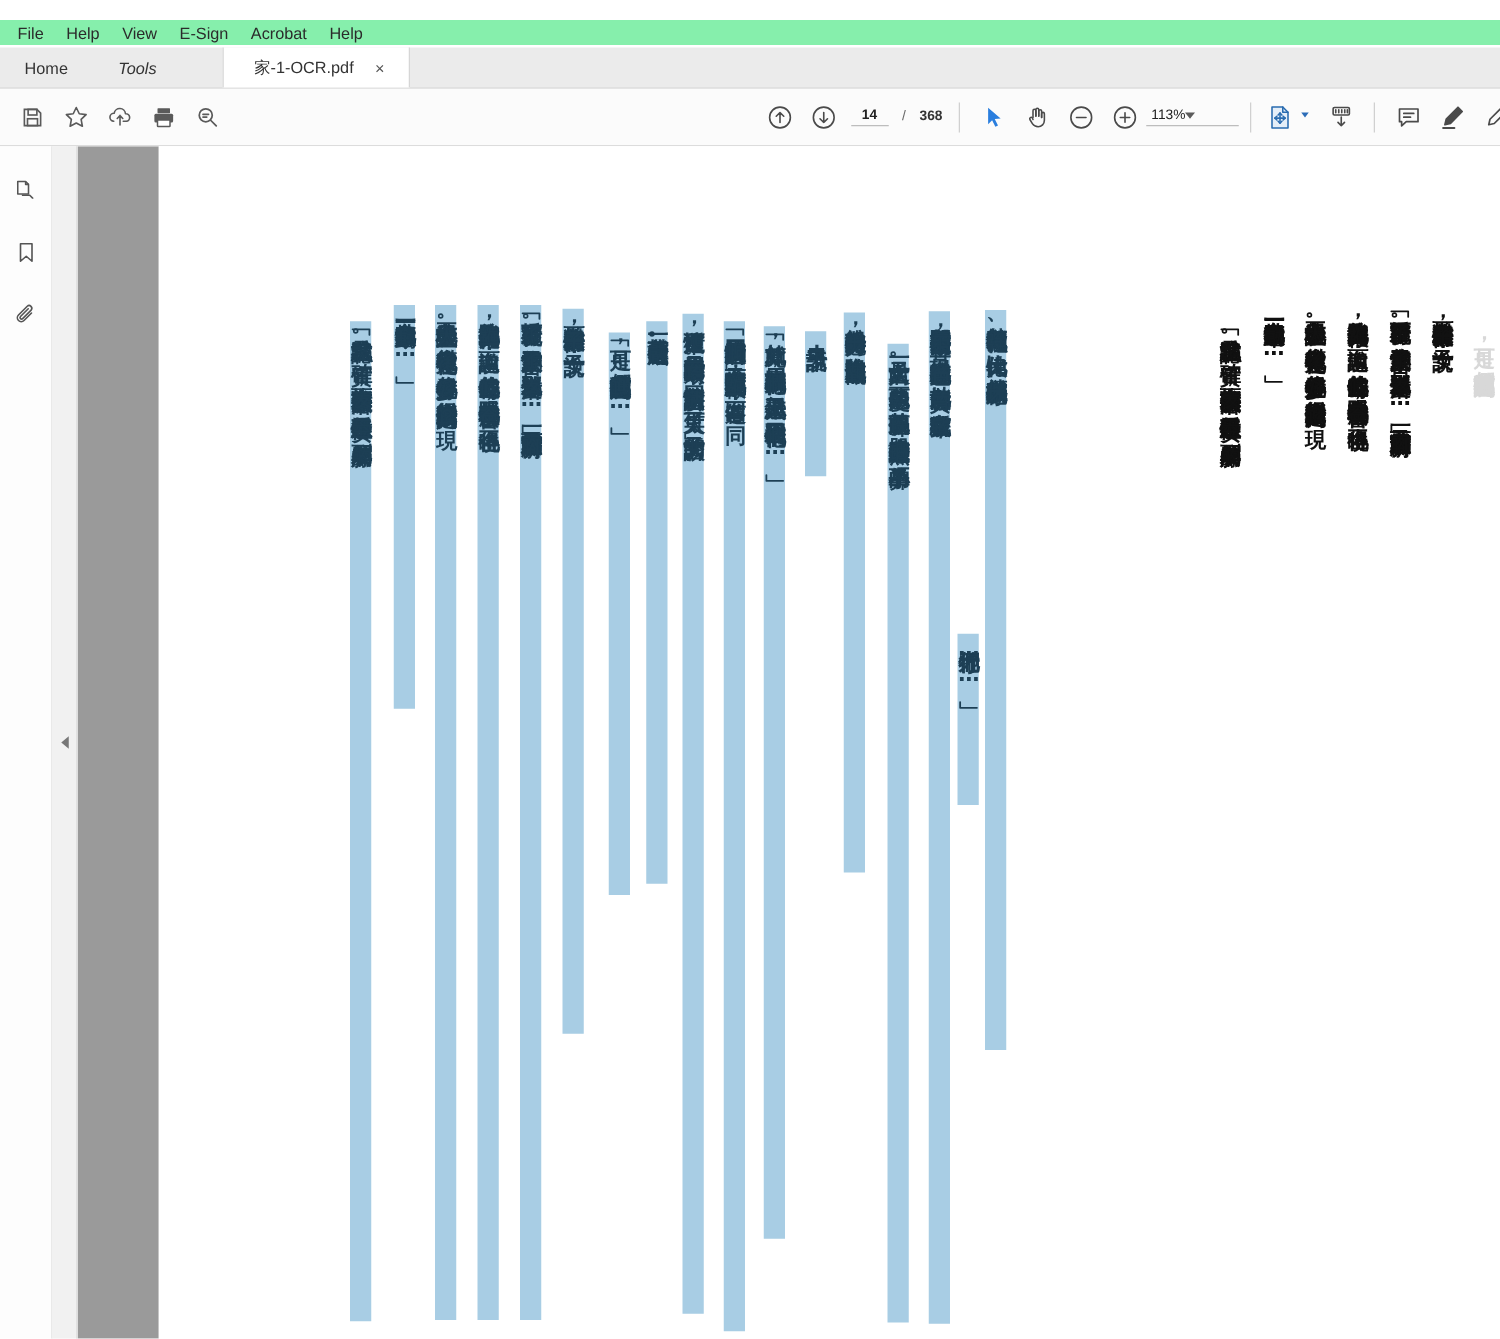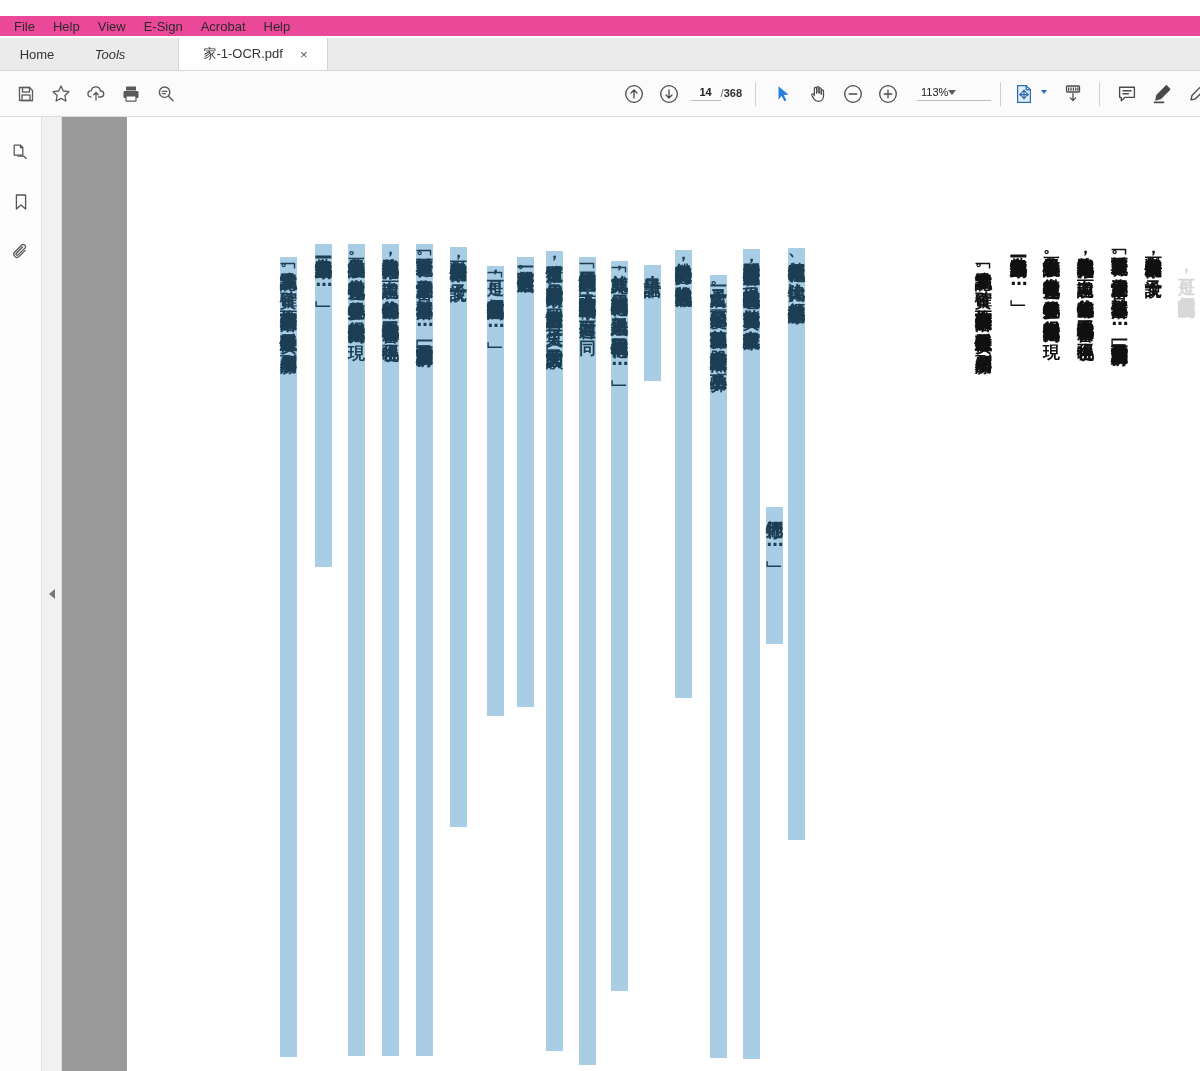--- a/index.html
+++ b/index.html
@@ -28,21 +28,21 @@
   }
   .acro-logo::after{
     content:"A"; position:absolute; left:2px; top:-1px;
     font-size:9px; color:#fff; font-family:"Liberation Serif",serif;
   }
   .titlebar-text { font-size:11px; color:#3a3a3a; letter-spacing:0.1px; white-space:nowrap;}
 
   
   .menubar {
     position:absolute; left:0; top:16px; width:1200px; height:20px;
-    background:#ec4899; display:flex; align-items:center; padding-left:5px;
+    background:#86efac; display:flex; align-items:center; padding-left:5px;
   }
   .menu-item {
     font-size:13px; color:#2b2b2b; padding:1px 9px; cursor:default; white-space:nowrap;
   }
 
   
   .tabstrip {
     position:absolute; left:0; top:38px; width:1200px; height:33px;
     background:#ebebeb; display:flex; align-items:stretch;
     border-bottom:1px solid #d6d6d6;
@@ -69,33 +69,33 @@
   }
   .tb-btn {
     width:35px; height:34px; display:flex; align-items:center; justify-content:center;
     cursor:default; border-radius:3px;
   }
   .tb-sep { width:1px; height:24px; background:#d0d0d0; margin:0 9px; }
   .tb-spacer { flex:1; }
   svg { display:block; }
 
   .page-field {
-    display:flex; align-items:flex-end; gap:0; font-size:11px; color:#333;
+    display:flex; align-items:flex-end; gap:11px; font-size:11px; color:#333;
     padding:0 4px;
   }
   .page-num {
     width:30px; text-align:center; font-size:11px; color:#222;
     border-bottom:1px solid #bdbdbd; padding-bottom:2px; font-weight:600;
   }
   .page-total { font-size:11px; color:#333; font-weight:700; padding-bottom:2px; }
   .page-slash { color:#666; padding-bottom:2px; }
 
   .zoom-field {
     display:flex; align-items:flex-end; gap:0;
-    border-bottom:1px solid #bdbdbd; padding:0 4px 2px 4px; margin-left:12px;
+    border-bottom:1px solid #bdbdbd; padding:0 4px 2px 4px; margin-left:0;
     min-width:74px;
   }
   .zoom-val { font-size:11px; color:#222; }
   .caret-down {
     width:0;height:0;border-left:4.5px solid transparent;border-right:4.5px solid transparent;
     border-top:5px solid #5b5b5b; margin-bottom:3px;
   }
   .caret-down.small{ border-left-width:3.5px;border-right-width:3.5px;border-top-width:4px;
     border-top-color:#2b6cb8; margin-left:3px;}
 

